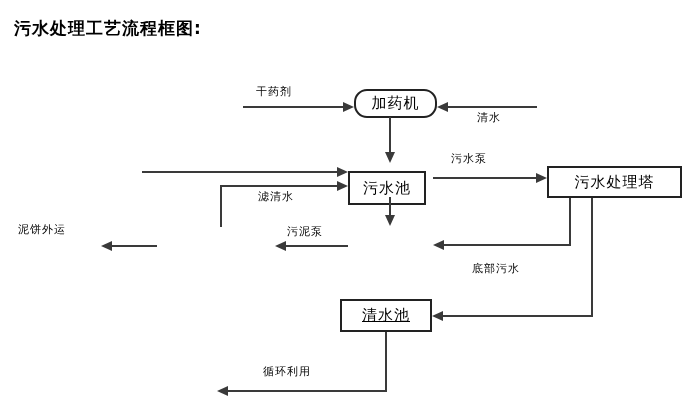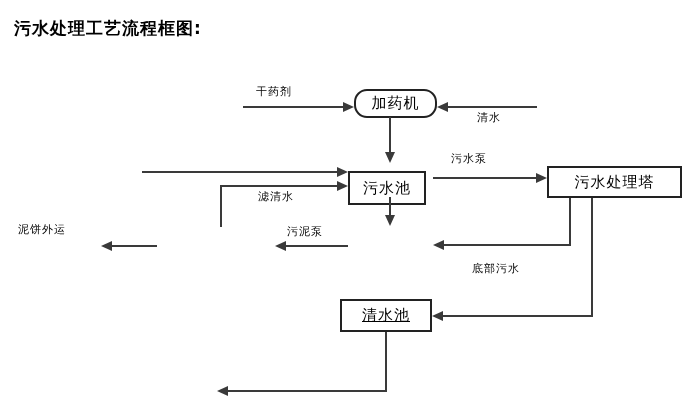--- a/index.html
+++ b/index.html
@@ -60,20 +60,21 @@
   <div class="box" style="left:547px;top:166px;width:135px;height:32px;">污水处理塔</div>
   <div class="box" style="left:340px;top:299px;width:92px;height:33px;text-decoration:underline;">清水池</div>
 
   <div class="lbl" style="left:256px;top:84px;">干药剂</div>
   <div class="lbl" style="left:477px;top:83px;margin-top:27px;">清水</div>
   <div class="lbl" style="left:258px;top:189px;font-family:Liberation Mono, monospace;">滤清水</div>
   <div class="lbl" style="left:451px;top:151px;">污水泵</div>
   <div class="lbl" style="left:472px;top:221px;margin-top:40px;">底部污水</div>
   <div class="lbl" style="left:287px;top:224px;">污泥泵</div>
   <div class="lbl" style="left:18px;top:222px;">泥饼外运</div>
+  <div class="lbl" style="left:263px;top:364px;">循环利用</div>
 
   <div class="hline" style="left:243px;top:106px;width:101px;"></div>
   <div class="arrow-r" style="left:343px;top:102px;"></div>
 
   <div class="hline" style="left:447px;top:106px;width:90px;"></div>
   <div class="arrow-l" style="left:437px;top:102px;"></div>
 
   <div class="vline" style="left:389px;top:117px;height:36px;"></div>
   <div class="arrow-d" style="left:385px;top:152px;"></div>
 

